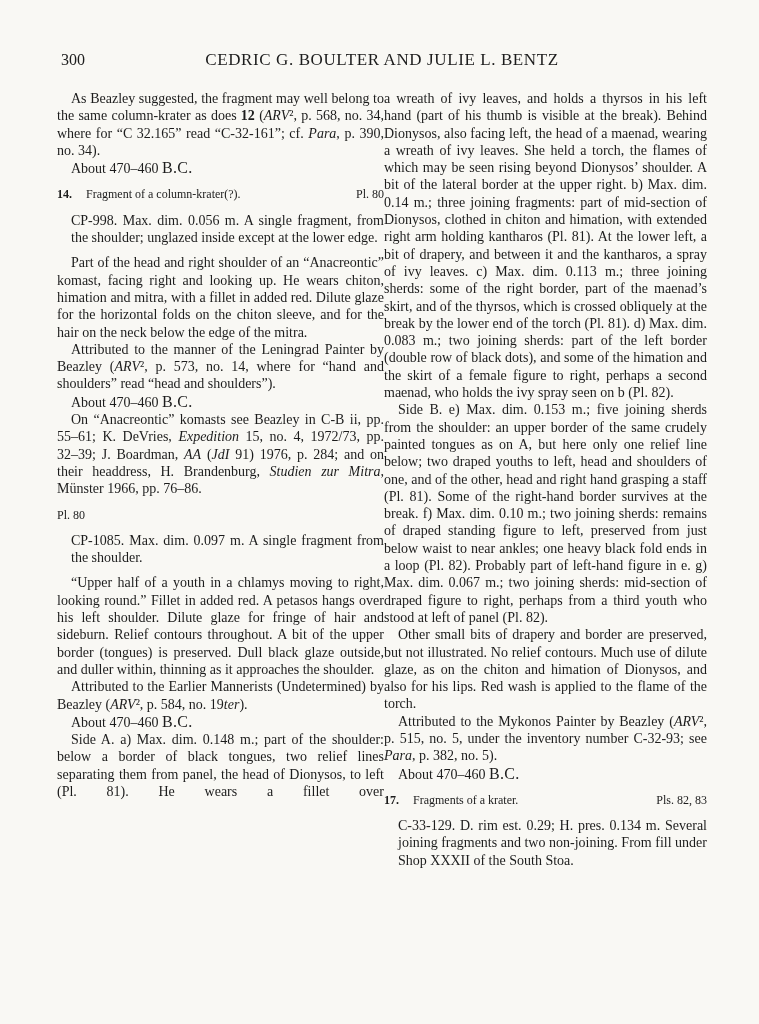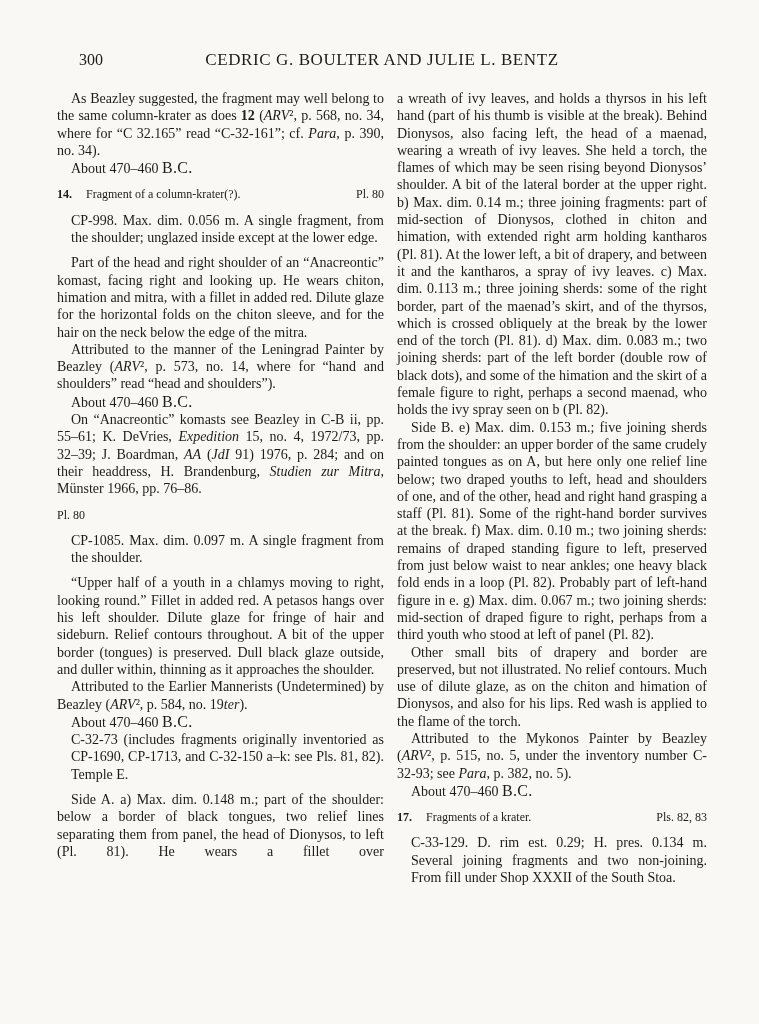--- a/index.html
+++ b/index.html
@@ -5,23 +5,23 @@
   :root { --paper:#f9f8f4; --ink:#1c1c1c; }
   html,body{margin:0;padding:0;}
   body{
     background:var(--paper);
     width:759px;height:1024px;overflow:hidden;
     font-family:"Liberation Serif","DejaVu Serif",serif;
     color:var(--ink);
   }
   .page{box-sizing:border-box;width:759px;height:1024px;padding:50px 52px 0 57px;}
   .header{position:relative;height:19px;margin-bottom:21px;}
-  .page-number{position:absolute;left:22px;top:1px;font-size:16px;}
+  .page-number{position:absolute;left:4px;top:1px;font-size:16px;}
   .running-title{display:block;text-align:center;font-size:17px;letter-spacing:.6px;white-space:nowrap;}
-  .columns{display:grid;grid-template-columns:327px 1fr;column-gap:13px;}
+  .columns{display:grid;grid-template-columns:327px 1fr;}
   .column{min-width:0;}
   .para{margin:0;font-size:14px;line-height:17.3px;text-align:justify;}
   .indent{text-indent:14px;}
   .bindent{margin-left:14px;margin-bottom:8px;}
   .jlast{text-align-last:justify;}
   .entry-heading{display:flex;justify-content:space-between;margin:9px 0 8px 0;font-size:12px;line-height:17.3px;}
   .eh-left{display:inline-block;}
   .entry-num{font-weight:bold;margin-right:14px;}
   .entry-plate{white-space:nowrap;}
   .s-italic{font-style:italic;}
@@ -49,21 +49,20 @@
         <p class="para indent"><span>Attributed to the manner of the Leningrad Painter by Beazley (</span><span class="s-italic">ARV</span><span>², p. 573, no. 14, where for “hand and shoulders” read “head and shoulders”).</span></p>
         <p class="para indent"><span>About 470–460 </span><span class="s-sc">B.C.</span></p>
         <p class="para indent"><span>On “Anacreontic” komasts see Beazley in C-B ii, pp. 55–61; K. DeVries, </span><span class="s-italic">Expedition</span><span> 15, no. 4, 1972/73, pp. 32–39; J. Boardman, </span><span class="s-italic">AA</span><span> (</span><span class="s-italic">JdI</span><span> 91) 1976, p. 284; and on their headdress, H. Brandenburg, </span><span class="s-italic">Studien zur Mitra</span><span>, Münster 1966, pp. 76–86.</span></p>
         <div class="entry-heading">
           <span class="entry-plate">Pl. 80</span>
         </div>
         <p class="para bindent"><span>CP-1085. Max. dim. 0.097 m. A single fragment from the shoulder.</span></p>
         <p class="para indent"><span>“Upper half of a youth in a chlamys moving to right, looking round.” Fillet in added red. A petasos hangs over his left shoulder. Dilute glaze for fringe of hair and sideburn. Relief contours throughout. A bit of the upper border (tongues) is preserved. Dull black glaze outside, and duller within, thinning as it approaches the shoulder.</span></p>
         <p class="para indent"><span>Attributed to the Earlier Mannerists (Undetermined) by Beazley (</span><span class="s-italic">ARV</span><span>², p. 584, no. 19</span><span class="s-italic">ter</span><span>).</span></p>
         <p class="para indent"><span>About 470–460 </span><span class="s-sc">B.C.</span></p>
-        <p class="para bindent"><span>C-32-73 (includes fragments originally inventoried as CP-1690, CP-1713, and C-32-150 a–k: see Pls. 81, 82). Temple E.</span></p>
         <p class="para indent jlast"><span>Side A. a) Max. dim. 0.148 m.; part of the shoulder: below a border of black tongues, two relief lines separating them from panel, the head of Dionysos, to left (Pl. 81). He wears a fillet over</span></p>
       </div>
     <div class="column">
         <p class="para"><span>a wreath of ivy leaves, and holds a thyrsos in his left hand (part of his thumb is visible at the break). Behind Dionysos, also facing left, the head of a maenad, wearing a wreath of ivy leaves. She held a torch, the flames of which may be seen rising beyond Dionysos’ shoulder. A bit of the lateral border at the upper right. b) Max. dim. 0.14 m.; three joining fragments: part of mid-section of Dionysos, clothed in chiton and himation, with extended right arm holding kantharos (Pl. 81). At the lower left, a bit of drapery, and between it and the kantharos, a spray of ivy leaves. c) Max. dim. 0.113 m.; three joining sherds: some of the right border, part of the maenad’s skirt, and of the thyrsos, which is crossed obliquely at the break by the lower end of the torch (Pl. 81). d) Max. dim. 0.083 m.; two joining sherds: part of the left border (double row of black dots), and some of the himation and the skirt of a female figure to right, perhaps a second maenad, who holds the ivy spray seen on b (Pl. 82).</span></p>
         <p class="para indent"><span>Side B. e) Max. dim. 0.153 m.; five joining sherds from the shoulder: an upper border of the same crudely painted tongues as on A, but here only one relief line below; two draped youths to left, head and shoulders of one, and of the other, head and right hand grasping a staff (Pl. 81). Some of the right-hand border survives at the break. f) Max. dim. 0.10 m.; two joining sherds: remains of draped standing figure to left, preserved from just below waist to near ankles; one heavy black fold ends in a loop (Pl. 82). Probably part of left-hand figure in e. g) Max. dim. 0.067 m.; two joining sherds: mid-section of draped figure to right, perhaps from a third youth who stood at left of panel (Pl. 82).</span></p>
         <p class="para indent"><span>Other small bits of drapery and border are preserved, but not illustrated. No relief contours. Much use of dilute glaze, as on the chiton and himation of Dionysos, and also for his lips. Red wash is applied to the flame of the torch.</span></p>
         <p class="para indent"><span>Attributed to the Mykonos Painter by Beazley (</span><span class="s-italic">ARV</span><span>², p. 515, no. 5, under the inventory number C-32-93; see </span><span class="s-italic">Para</span><span>, p. 382, no. 5).</span></p>
         <p class="para indent"><span>About 470–460 </span><span class="s-sc">B.C.</span></p>
         <div class="entry-heading">
           <span class="eh-left"><span class="entry-num">17.</span><span class="entry-title">Fragments of a krater.</span></span>

